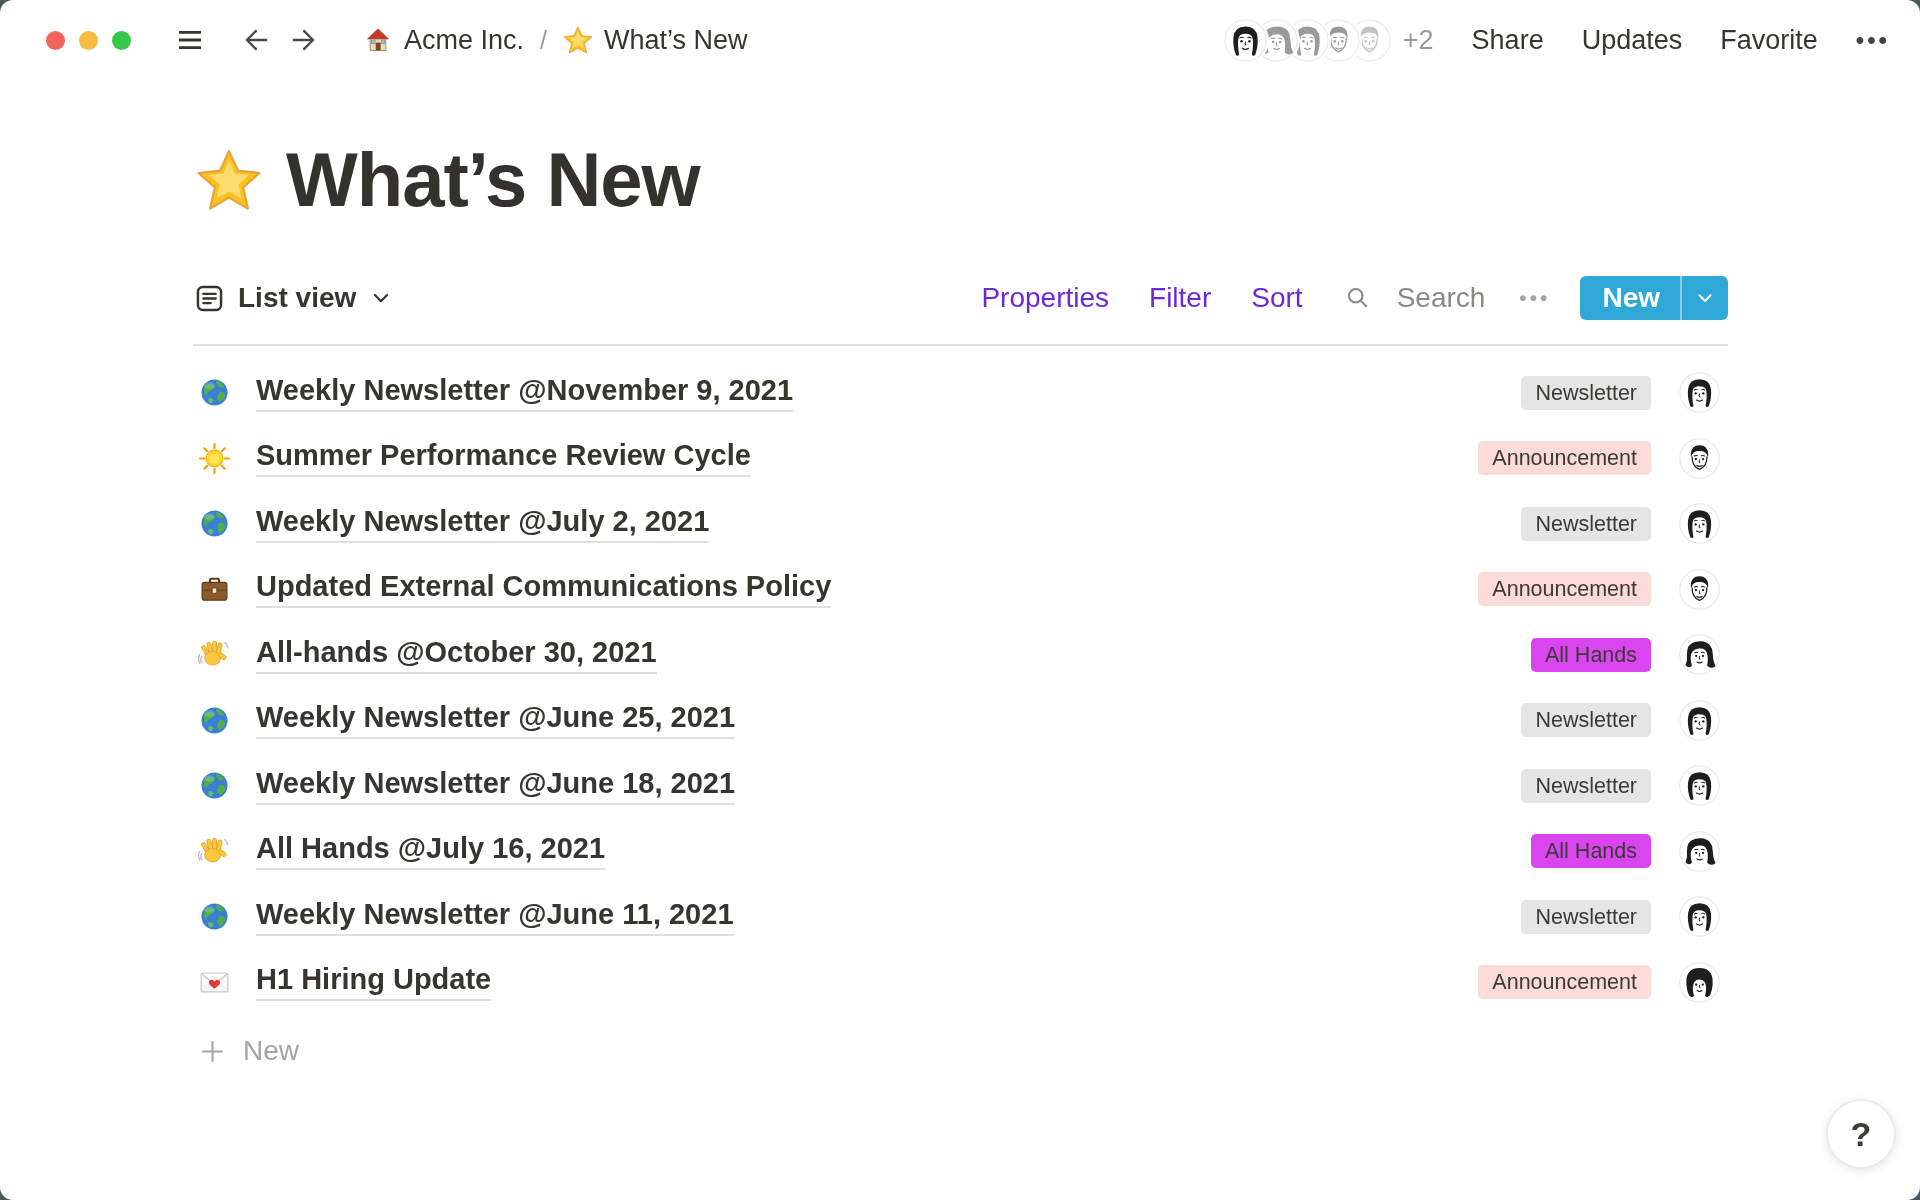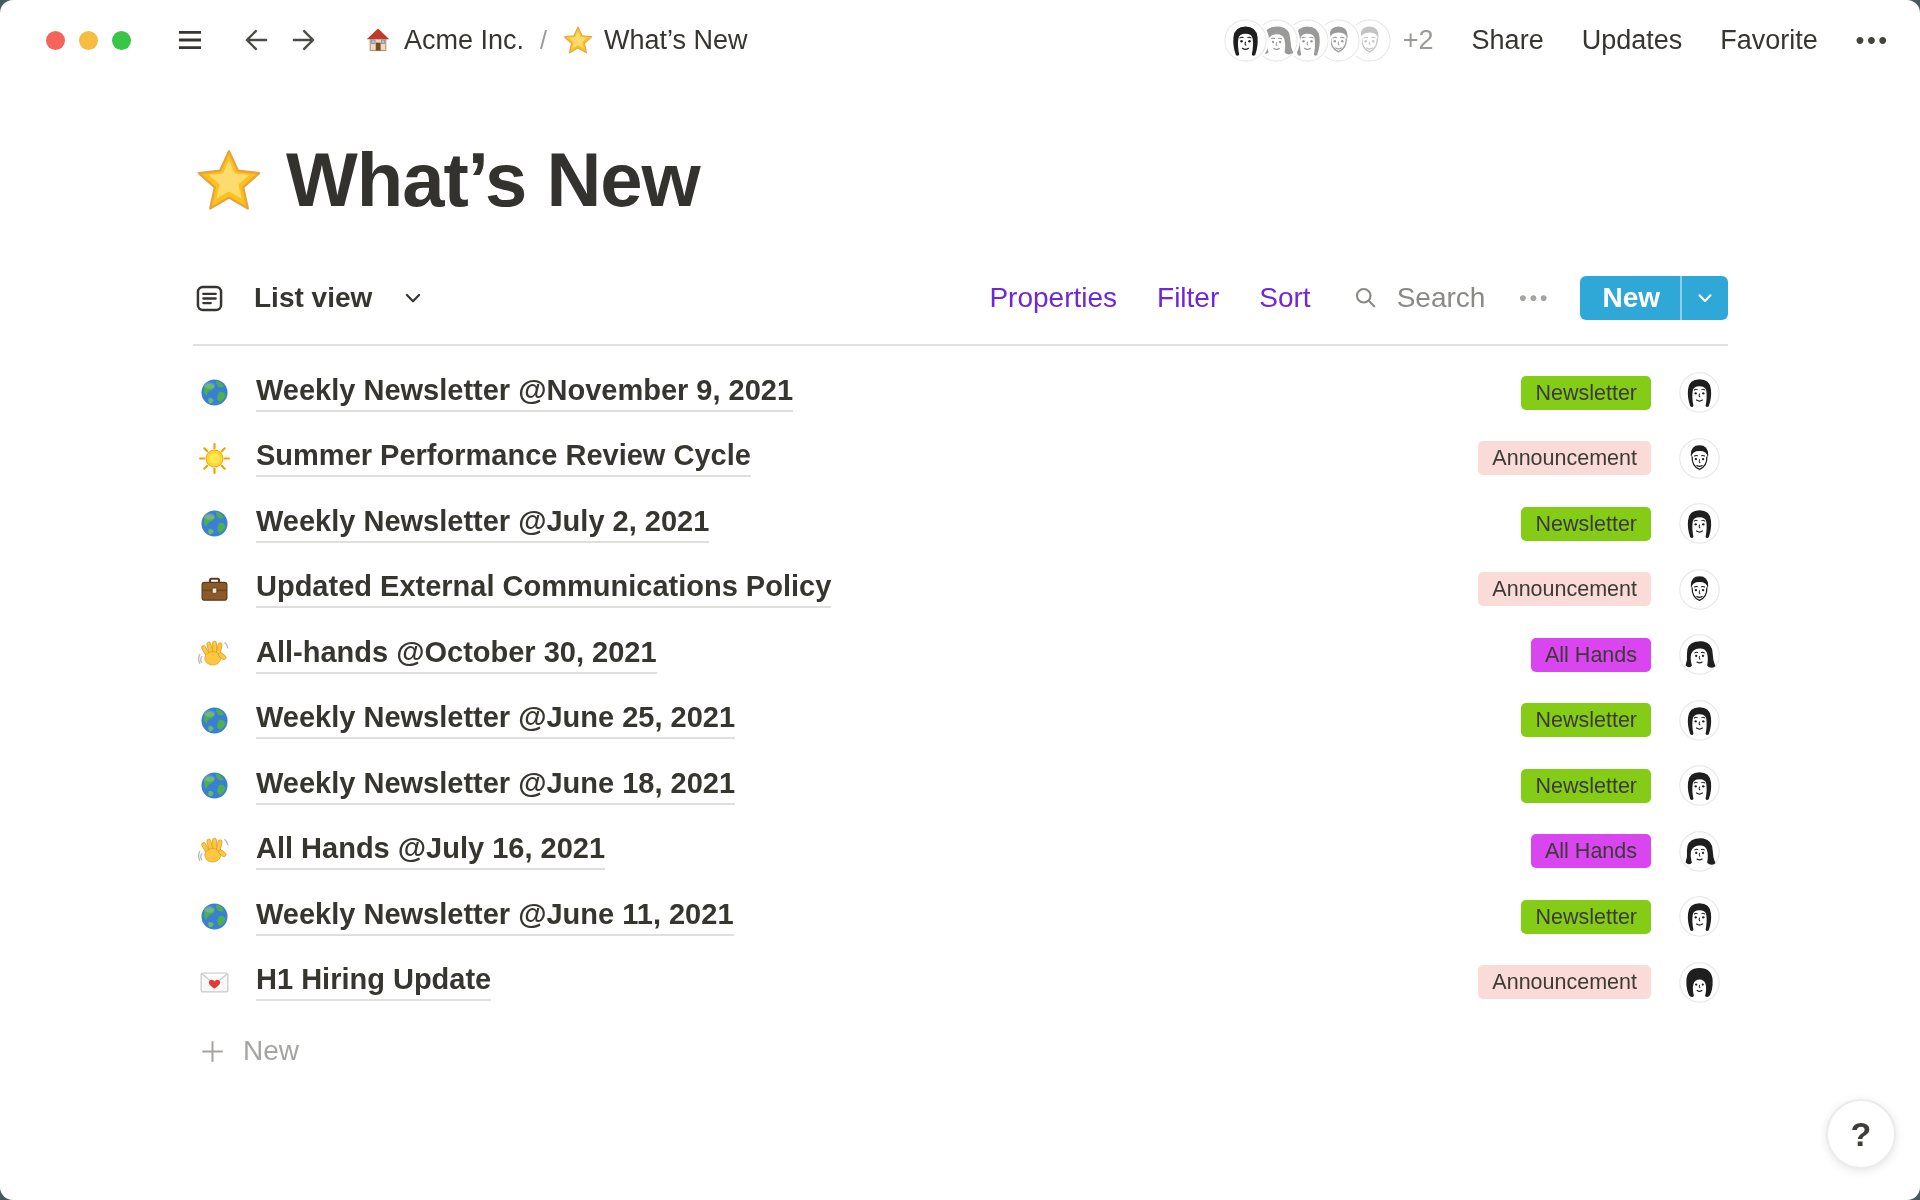--- a/index.html
+++ b/index.html
@@ -45,27 +45,27 @@
   .title-row{
     position:absolute;left:196px;top:138px;display:flex;align-items:center;gap:24px;
   }
   .title-star{width:66px;height:66px;}
   .page-title{font-size:76px;font-weight:700;letter-spacing:-1px;color:#34322e;margin:0;line-height:1.1;}
   
   .toolbar{
     position:absolute;left:193px;right:192px;top:268px;height:60px;
     display:flex;align-items:center;
   }
-  .view-switcher{display:flex;align-items:center;gap:28px;}
+  .view-switcher{display:flex;align-items:center;gap:12px;}
   .view-icon{width:33px;height:33px;}
   .view-label{font-size:28px;font-weight:700;color:#37352f;}
   .view-chevron{width:22px;height:22px;margin-left:2px;}
   .toolbar-right{margin-left:auto;display:flex;align-items:center;}
   .tb-item{font-size:28px;color:#6d28d9;margin-left:40px;}
-  .tb-search{display:flex;align-items:center;gap:16px;margin-left:40px;text-align:right;}
+  .tb-search{display:flex;align-items:center;gap:24px;margin-left:40px;text-align:right;}
   .tb-search span{font-size:28px;color:#8a8984;}
   .search-icon{width:30px;height:30px;}
   .tb-more{margin-left:34px;font-size:21px;letter-spacing:3px;color:#a5a4a0;font-weight:bold;}
   .new-button{
     margin-left:30px;display:flex;align-items:stretch;height:44px;
     background:#2fa8d8;border-radius:6px;overflow:hidden;color:#fff;
   }
   .new-button .label{
     display:flex;align-items:center;padding:0 20px 0 22px;
     font-size:28px;font-weight:700;
@@ -85,21 +85,21 @@
   .row-title{
     margin-left:25px;font-size:29px;font-weight:600;color:#37352f;
     text-decoration:none;border-bottom:2px solid rgba(55,53,47,0.16);
     padding-bottom:3px;white-space:nowrap;cursor:default;
   }
   .row-right{margin-left:auto;display:flex;align-items:center;gap:28px;padding-right:8px;}
   .tag{
     font-size:21.5px;color:#3c3a35;line-height:34px;padding:0 14px;border-radius:5px;
     white-space:nowrap;
   }
-  .tag-yellow{background:#84cc16;}
+  .tag-yellow{background:#e5e5e5;}
   .tag-pink{background:#fbdbd8;}
   .tag-gray{background:#d946ef;text-align:center;}
   .row-avatar{width:41px;height:41px;flex:0 0 auto;}
   .add-new{
     height:60px;margin-top:6px;display:flex;align-items:center;padding-left:5px;color:#a5a4a0;
   }
   .plus-icon{width:29px;height:29px;}
   .add-new span{margin-left:16px;font-size:28px;}
   
   .help-button{

